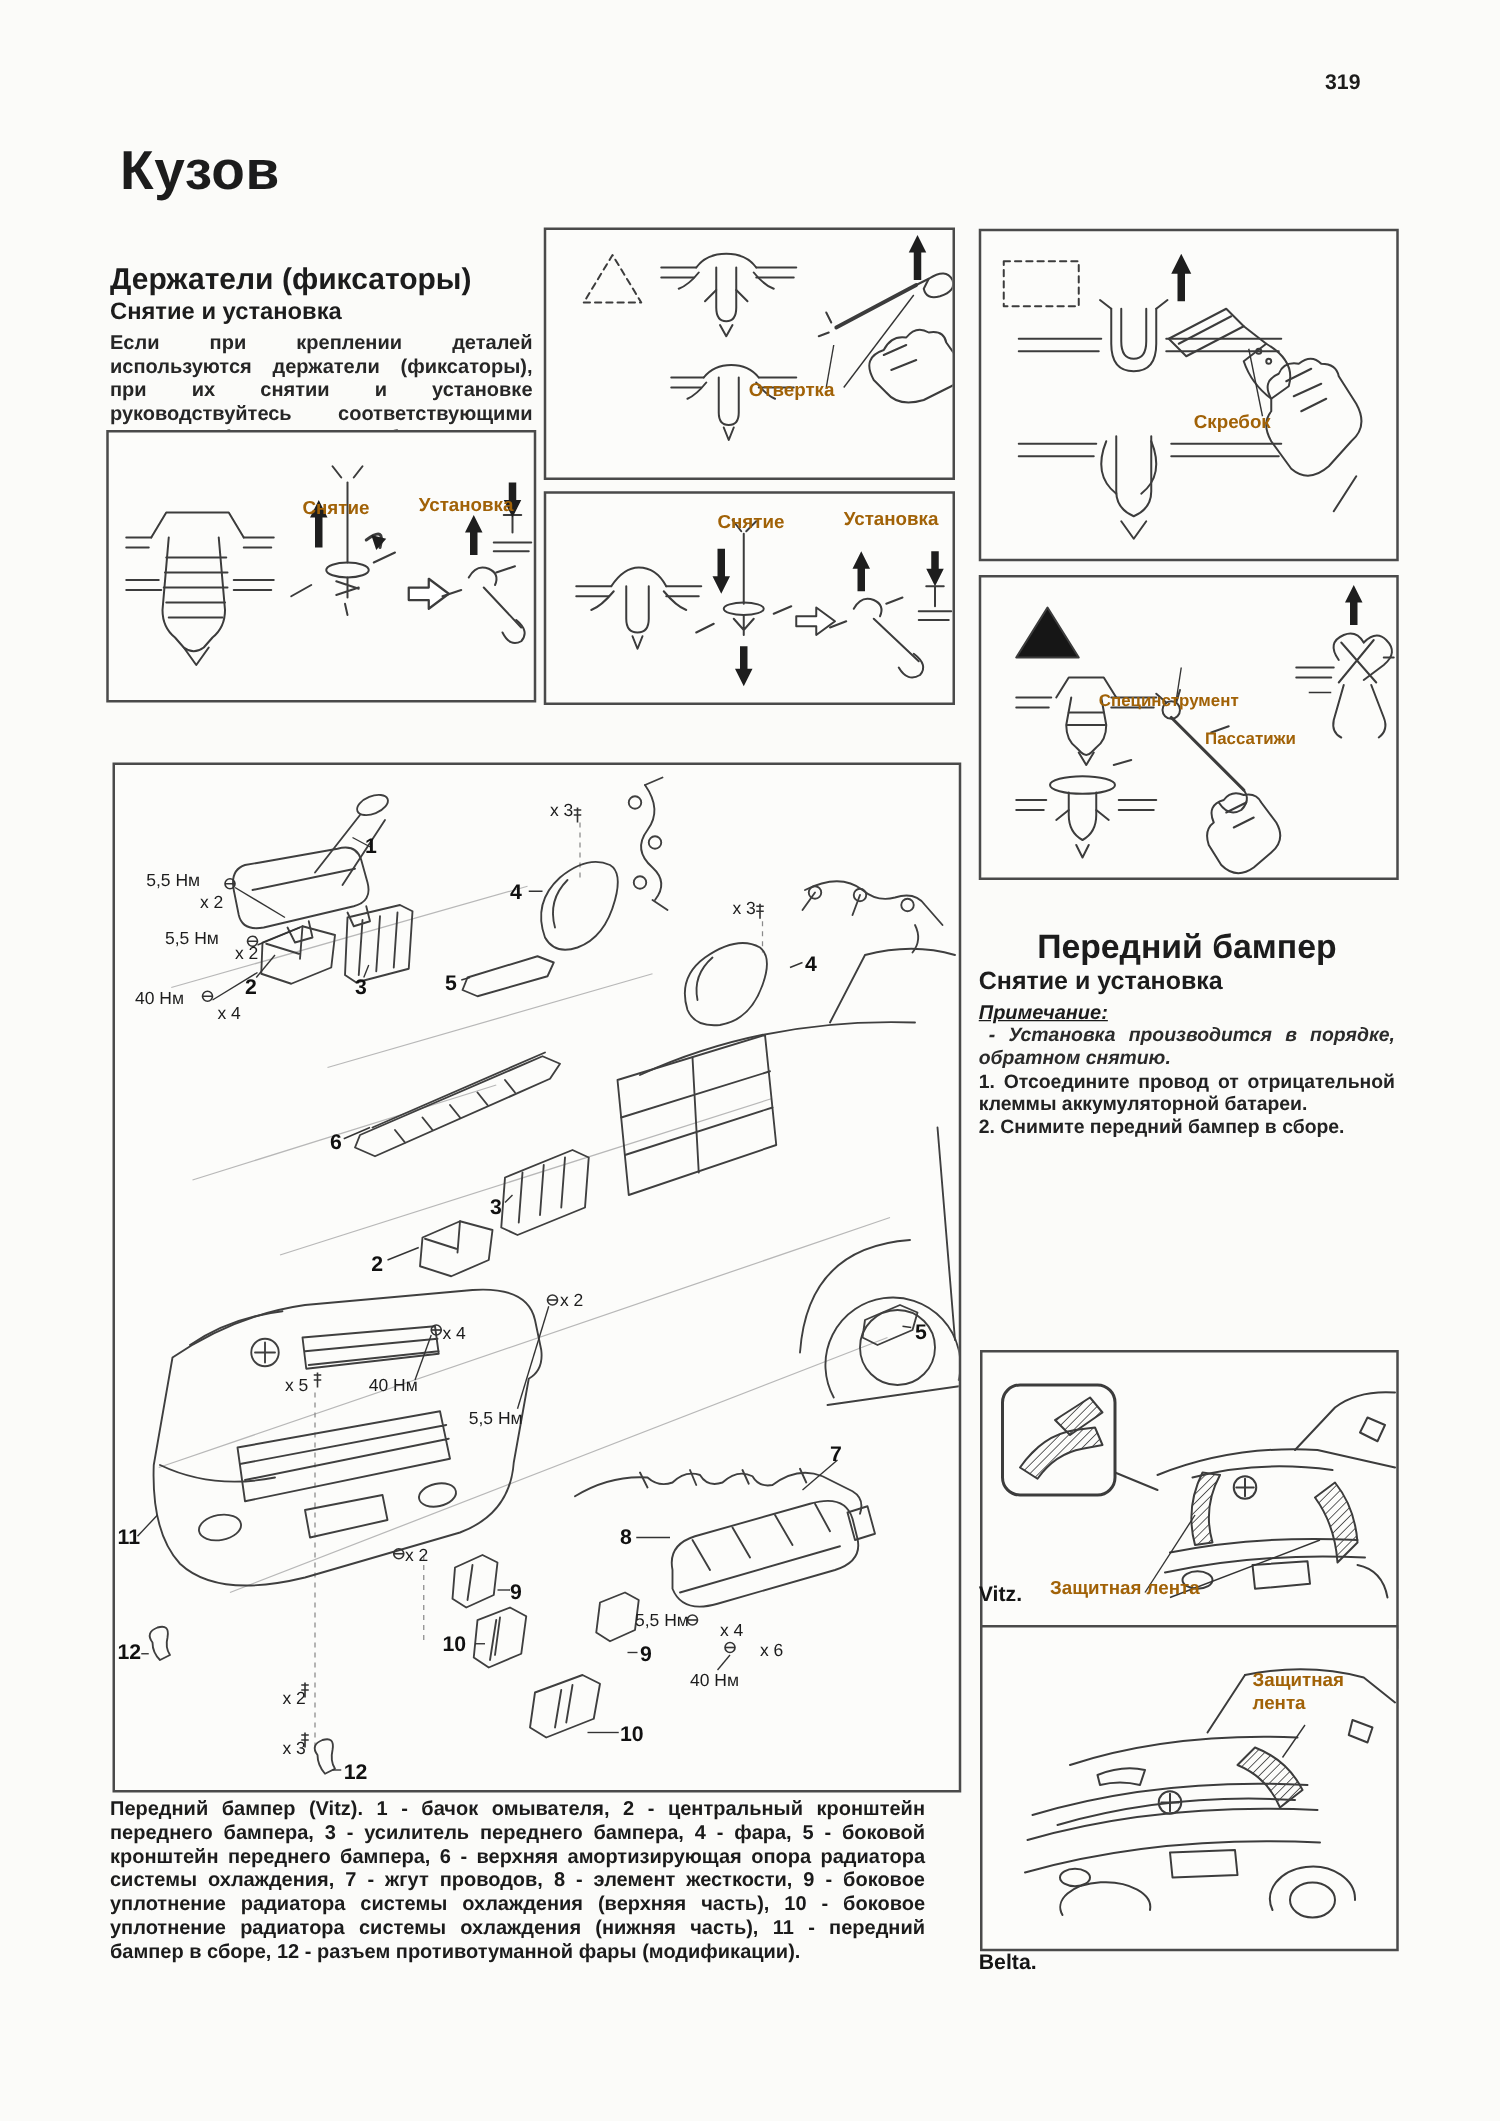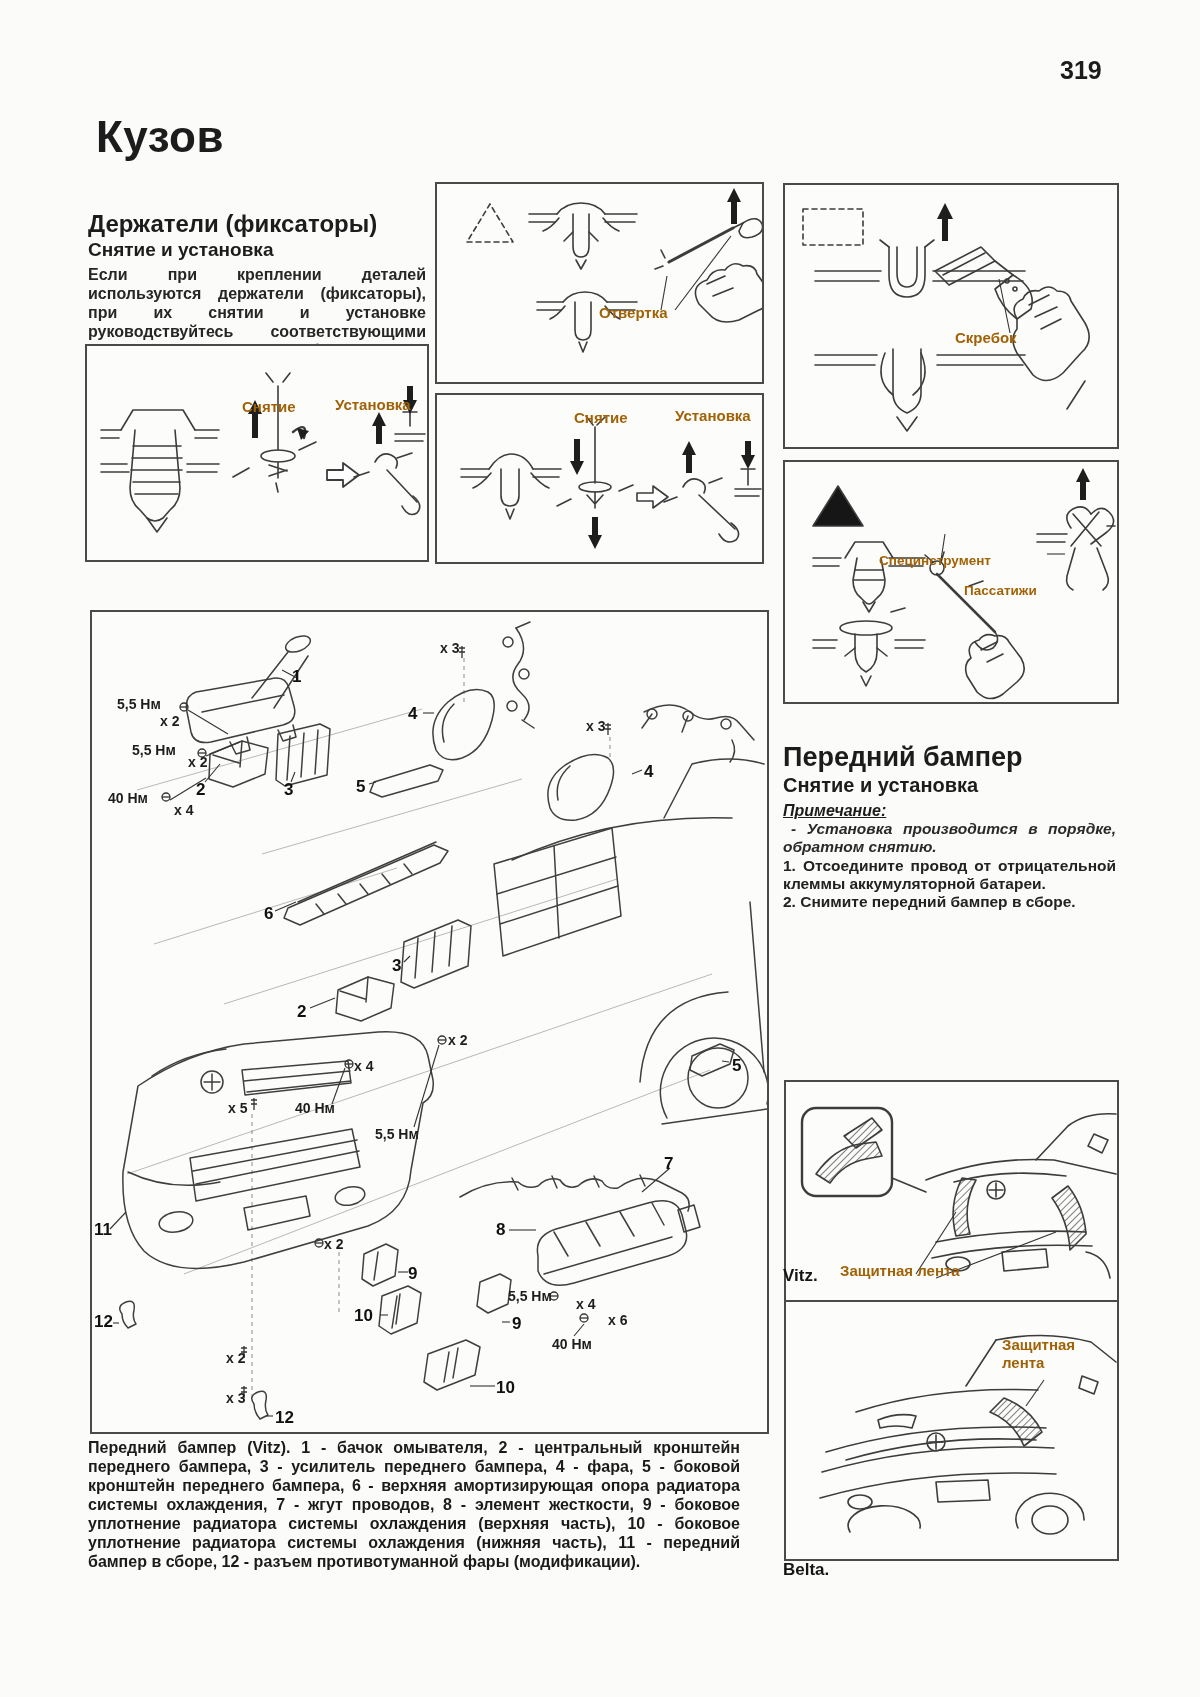--- a/index.html
+++ b/index.html
@@ -1,38 +1,38 @@
 <!DOCTYPE html>
 <html><head>
 <meta charset="utf-8">
 <style>
   html,body{margin:0;padding:0;background:#d8d8d8;}
   .page{position:relative;width:1200px;height:1697px;background:#fbfbf9;color:#1c1c1c;
         font-family:"Liberation Sans",sans-serif;overflow:hidden;}
   .abs{position:absolute;}
-  .page-num{position:absolute;left:1060px;top:56px;font-size:25px;font-weight:700;}
+  .page-num{position:absolute;left:1060px;top:56px;font-size:17px;font-weight:700;}
   .title{position:absolute;left:96px;top:112px;font-size:44px;font-weight:700;margin:0;letter-spacing:.5px;}
   .lcol{position:absolute;left:88px;top:210px;width:338px;}
   .lcol h2{font-size:24px;font-weight:700;margin:0 0 1px;}
   .lcol h3{font-size:19px;font-weight:700;margin:0 0 5px;}
   .lcol p{font-size:16px;font-weight:700;line-height:1.18;text-align:justify;margin:0;color:#262626;}
   .rcol{position:absolute;left:783px;top:742px;width:333px;}
-  .rcol h2{font-size:27px;font-weight:700;margin:0 0 1px;}
+  .rcol h2{font-size:27px;font-weight:700;margin:0 0 1px;text-align:center;}
   .rcol h3{font-size:20px;font-weight:700;margin:0 0 5px;}
   .note-label{font-size:16px;font-weight:700;font-style:italic;text-decoration:underline;margin:0;}
   .note{font-size:15.5px;font-weight:700;font-style:italic;line-height:1.18;text-align:justify;margin:0;text-indent:8px;color:#2a2a2a;}
   .step{font-size:15.5px;font-weight:700;line-height:1.18;text-align:justify;margin:0;color:#222;}
   .substep{padding-left:13px;}
   .figbox{position:absolute;border:2px solid #4a4a4a;background:#fcfcfa;}
   .figlabel{position:absolute;font-size:15px;font-weight:700;white-space:nowrap;color:#a16207;}
   .figlabel.small{font-size:13.5px;margin-top:41px;}
   .fig-caption{position:absolute;font-size:17px;font-weight:700;color:#151515;}
   .caption{position:absolute;left:88px;top:1438px;width:652px;font-size:16px;font-weight:700;
            line-height:1.19;text-align:justify;margin:0;color:#1b1b1b;}
-  .tq{position:absolute;font-size:14px;font-weight:700;white-space:nowrap;color:#1d1d1d;}
+  .tq{position:absolute;font-size:14px;font-weight:400;white-space:nowrap;color:#1d1d1d;}
   .pn{position:absolute;font-size:17px;font-weight:700;color:#111;}
   svg{display:block;}
 </style>
 </head>
 <body>
 
 <div class="page">
 
   <div class="page-num">319</div>
   <h1 class="title">Кузов</h1>

